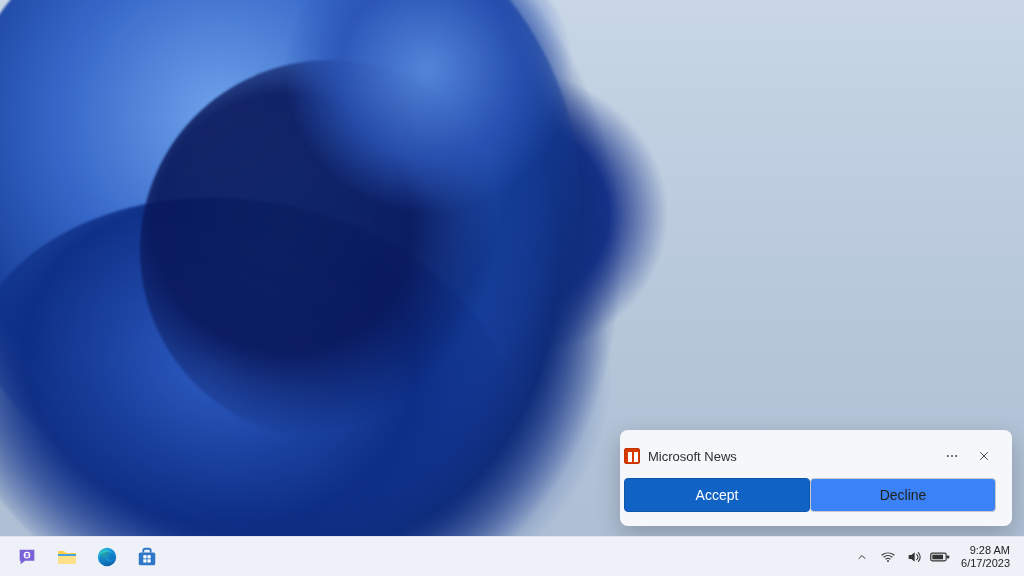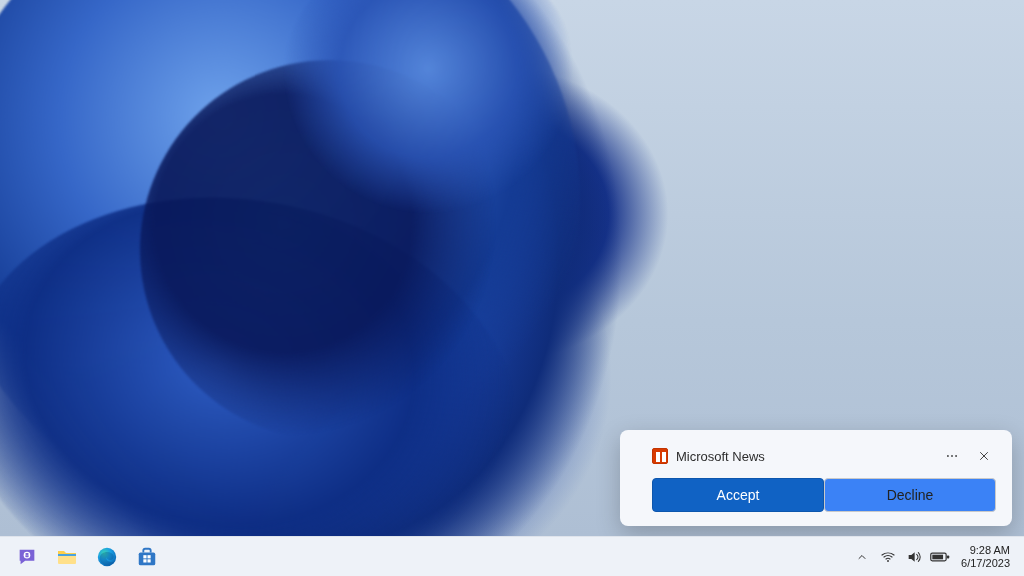--- a/index.html
+++ b/index.html
@@ -31,21 +31,21 @@
         transform: rotate(10deg); opacity:.95;}
   .p4 { left:280px; top:-60px; width:300px; height:300px;
         background: radial-gradient(circle at 45% 45%, #5b8de0 0%, #2b55b6 38%, transparent 62%);
         transform: rotate(40deg); opacity:.85;}
 
   
   .toast {
     position: absolute; right: 12px; bottom: 50px;
     width: 392px; background: #f5f7fb;
     border-radius: 8px; box-shadow: 0 8px 24px rgba(0,0,0,.22);
-    padding: 14px 16px 14px 32px;
+    padding: 14px 16px 14px 4px;
   }
   .toast-head { display:flex; align-items:center; gap:8px; margin-bottom:10px; }
   .app-icon { width:16px; height:16px; background:#d83b01; border:1px solid #c33400; border-radius:2px; position:relative; }
   .app-icon::before, .app-icon::after { content:""; position:absolute; background:#fff; }
   .app-icon::before { left:3px; top:3px; width:4px; height:10px; }
   .app-icon::after  { left:9px; top:3px; width:4px; height:10px; }
   .app-name { font-size:13px; color:#2d2d2d; flex:1; }
   .head-btn { width:24px; height:24px; display:flex; align-items:center; justify-content:center;
               border:none; background:transparent; border-radius:4px; cursor:pointer; color:#444; }
   .toast-title { font-size:14.5px; font-weight:600; color:#1a1a1a; margin-bottom:6px; }

